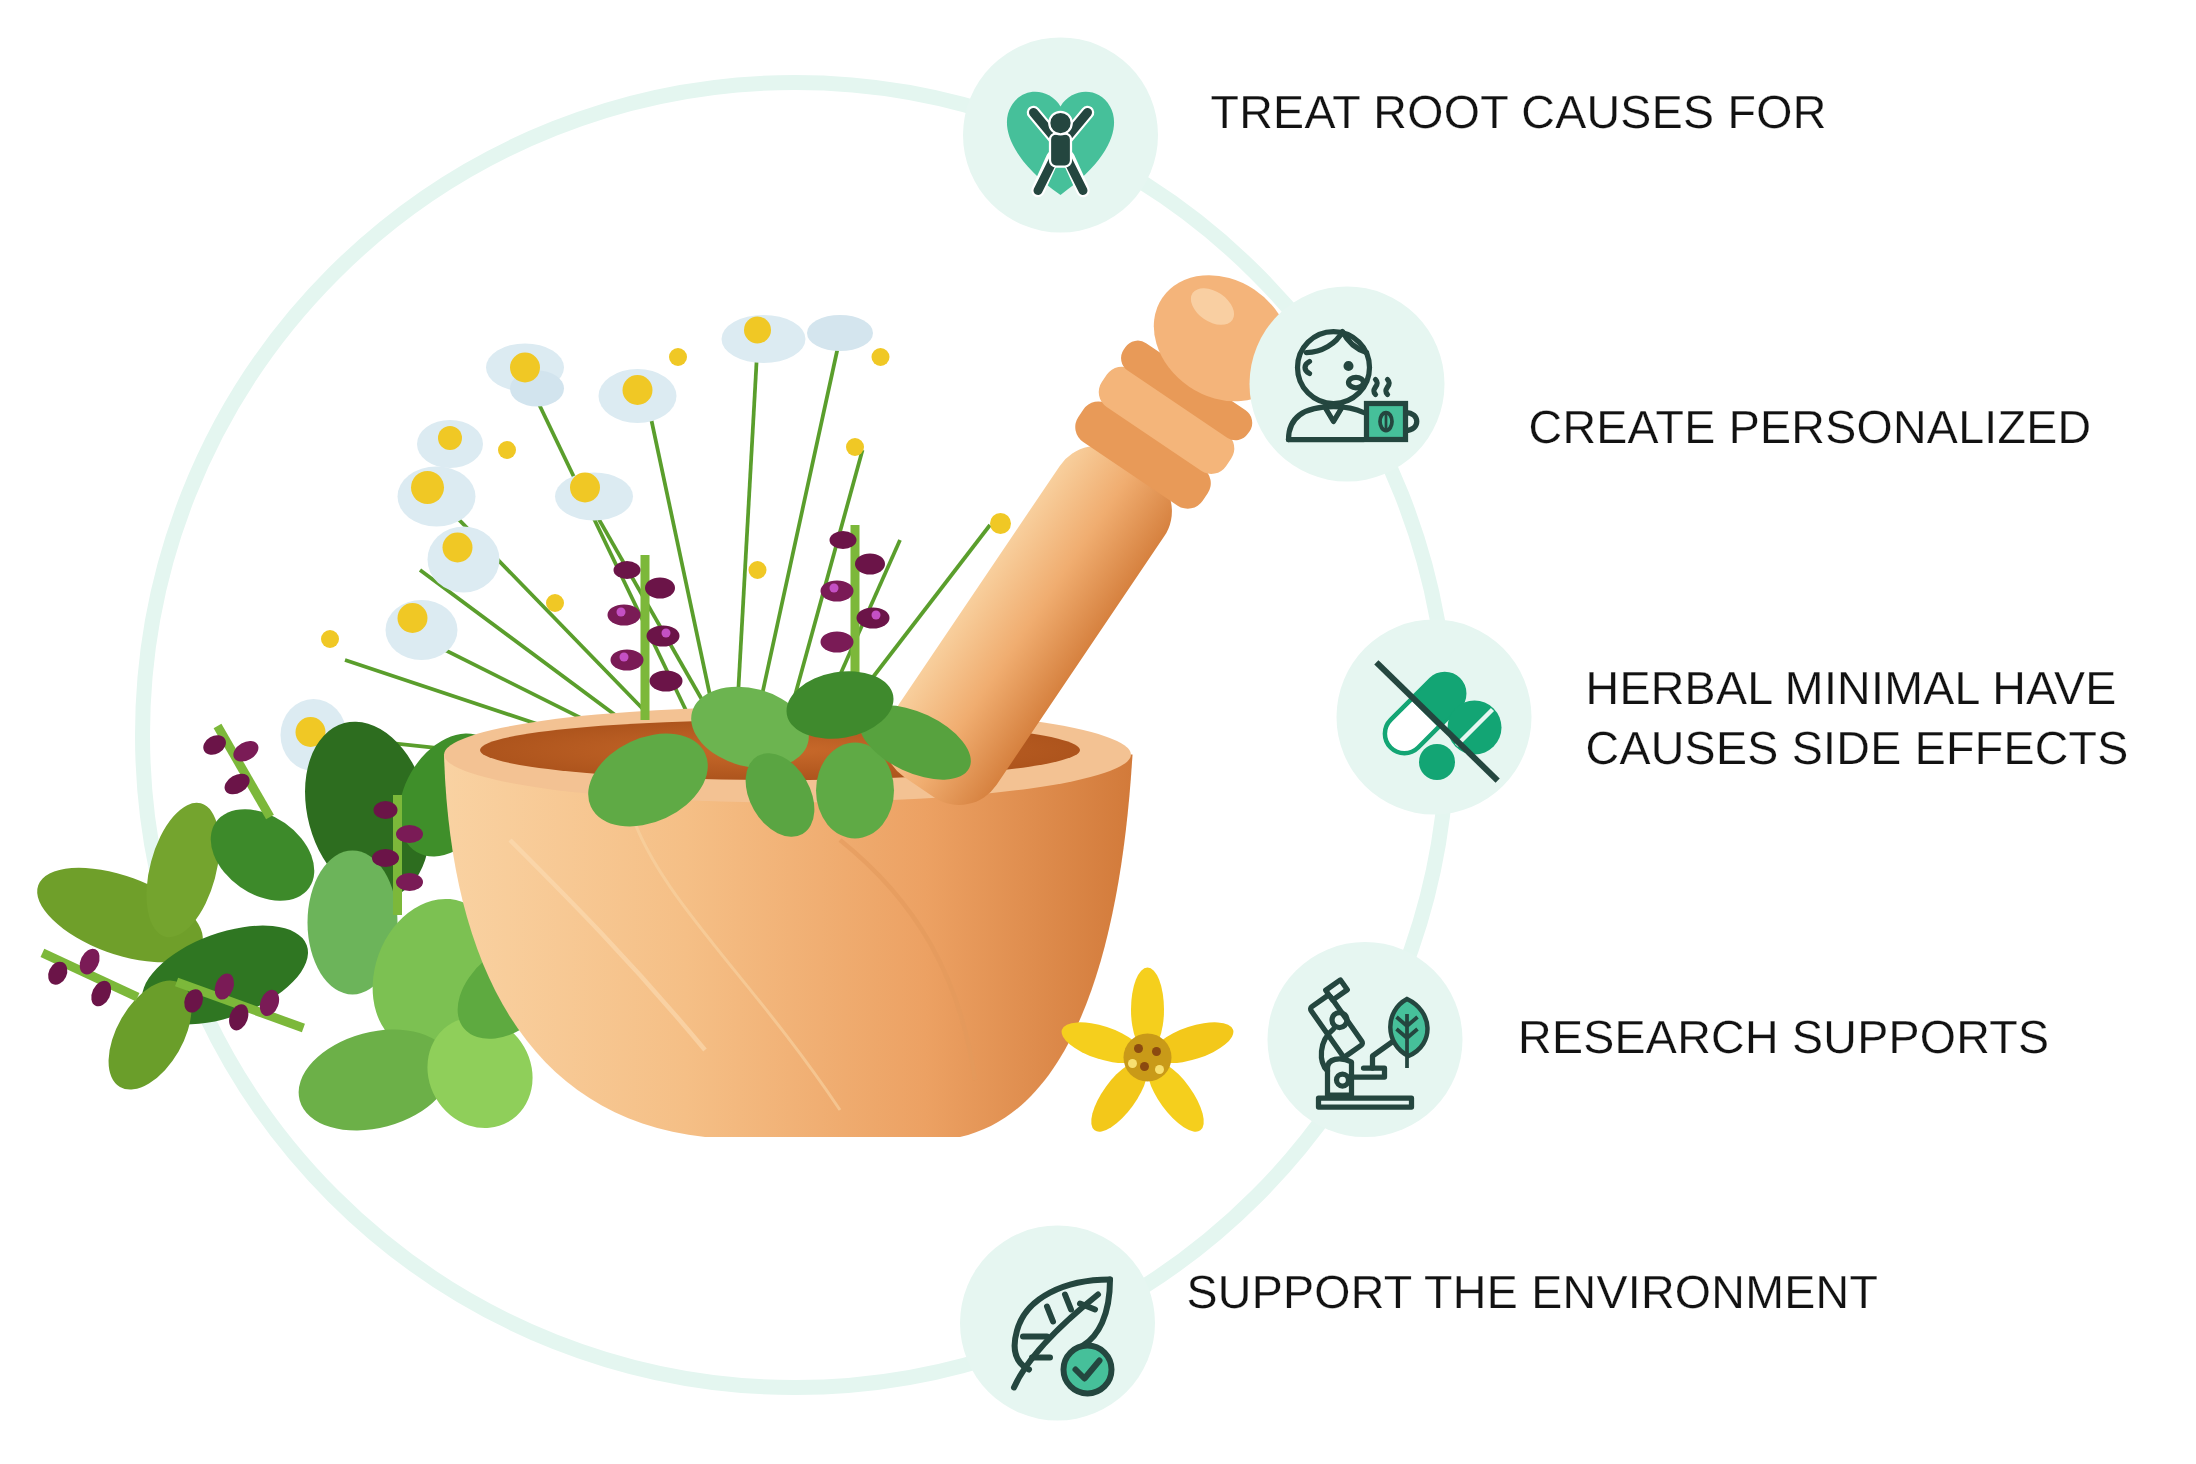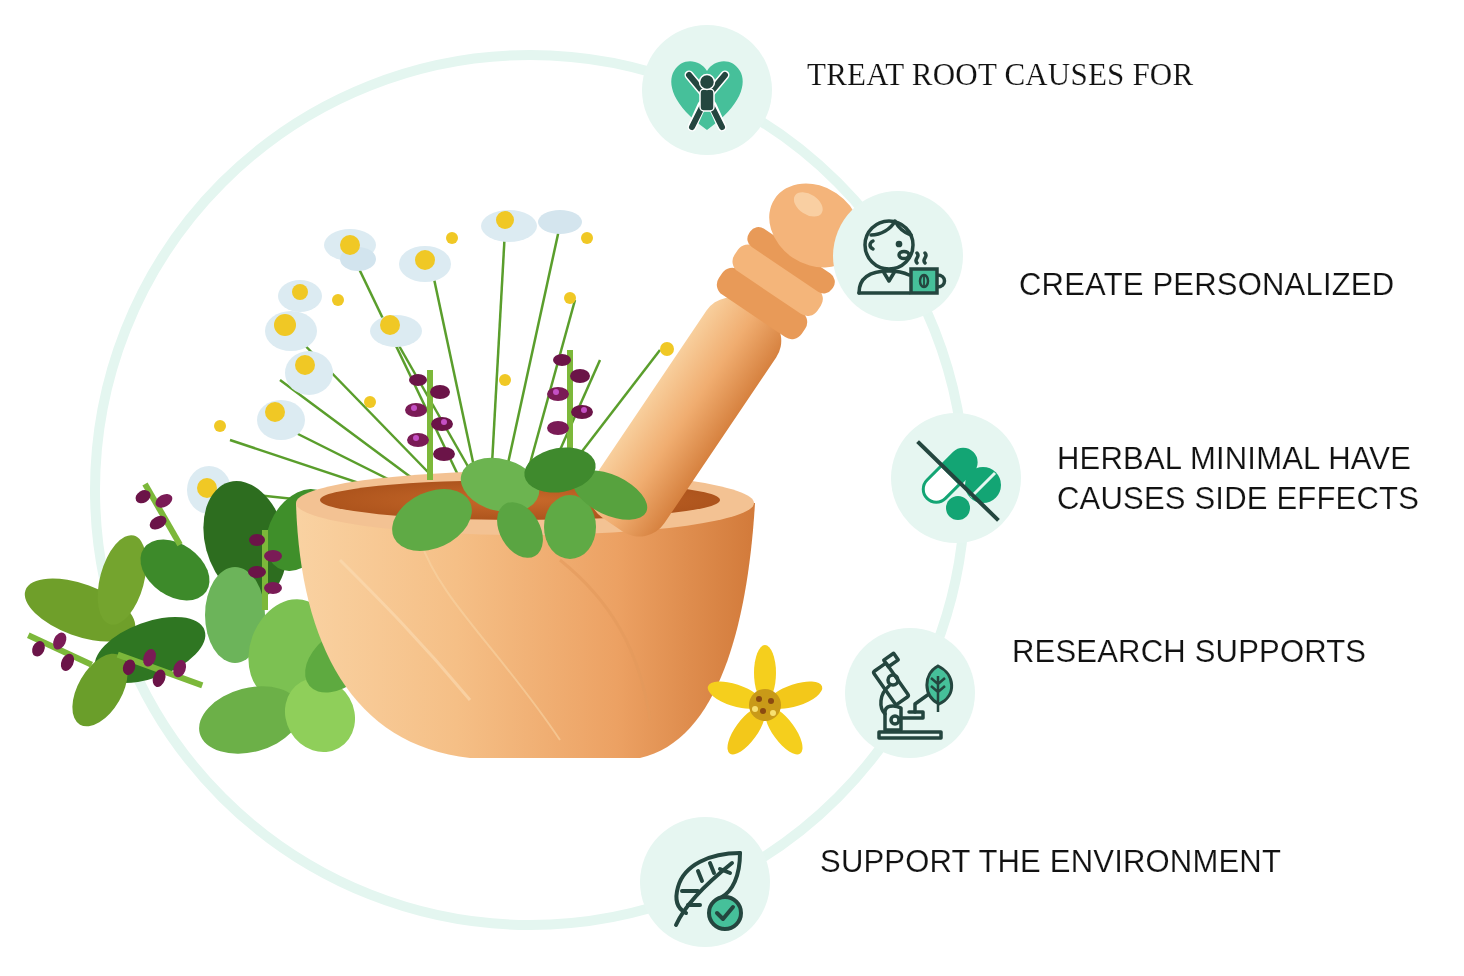--- a/index.html
+++ b/index.html
@@ -236,21 +236,21 @@
       <g stroke="#24463f" stroke-width="6" stroke-linecap="round" fill="none">
         <path d="M47 50 L 62 68"></path>
           <path d="M83 50 L 68 68"></path>
         <path d="M60 82 L 50 102"></path>
           <path d="M70 82 L 80 102"></path>
       </g>
       <rect x="58" y="64" width="14" height="22" rx="4" fill="#24463f" stroke="#ffffff" stroke-width="1.5"></rect>
       <circle cx="65" cy="57" r="7.5" fill="#24463f" stroke="#ffffff" stroke-width="1.5"></circle>
     </svg>
   </div>
-  <div class="benefit-text" style="left:807px;top:55px;font-family:Liberation Serif, serif;">
+  <div class="benefit-text" style="left:807px;top:55px;">
     <span>TREAT ROOT CAUSES FOR</span>
   </div>
 
   <div class="icon-bubble" style="left:833px;top:191px;background:#e6f6f1;">
     <svg width="130" height="130" viewBox="0 0 130 130">
       <g stroke="#24463f" stroke-width="3.5" fill="none" stroke-linecap="round" stroke-linejoin="round">
         <circle cx="56" cy="54" r="24"></circle>
         <path d="M38 44 C 48 44, 58 38, 62 30 C 66 38, 72 42, 78 44"></path>
         <path d="M40 58 C 36 56, 36 52, 40 50"></path>
         <circle cx="66" cy="53" r="1.6" fill="#24463f"></circle>
@@ -297,33 +297,33 @@
         <path d="M40 84 C 40 78, 48 76, 56 80 L 56 102 L 40 102 Z"></path>
         <circle cx="50" cy="92" r="4"></circle>
         <path d="M56 90 L 78 90 L 78 84 L 64 84"></path>
         <path d="M70 84 L 70 76 L 84 66"></path>
         <rect x="34" y="104" width="62" height="6"></rect>
       </g>
       <path d="M93 38 C 110 46, 112 68, 94 76 C 78 68, 78 46, 93 38 Z" fill="#46c09a" stroke="#24463f" stroke-width="3"></path>
       <path d="M93 48 L 93 84 M 93 56 L 86 50 M 93 56 L 100 50 M 93 64 L 86 58 M 93 64 L 100 58" stroke="#24463f" stroke-width="2.5" fill="none"></path>
     </svg>
   </div>
-  <div class="benefit-text" style="left:1012px;top:632px;text-align:center;">
+  <div class="benefit-text" style="left:1012px;top:672px;text-align:center;">
     <span>RESEARCH SUPPORTS</span>
   </div>
 
   <div class="icon-bubble" style="left:640px;top:817px;background:#e6f6f1;">
     <svg width="130" height="130" viewBox="0 0 130 130">
       <g stroke="#24463f" stroke-width="4" fill="none" stroke-linecap="round" stroke-linejoin="round">
         <path d="M100 36 C 70 36, 44 48, 38 70 C 34 84, 38 92, 46 96"></path>
         <path d="M100 36 C 100 60, 92 74, 82 80"></path>
         <path d="M36 108 C 44 90, 62 70, 92 46"></path>
         <path d="M62 64 L 58 54 M 74 56 L 70 46 M 58 74 L 42 74 M 48 88 L 60 88 M 80 52 L 90 56"></path>
       </g>
       <circle cx="85" cy="96" r="16" fill="#46c09a" stroke="#24463f" stroke-width="4"></circle>
       <path d="M77 96 L 83 102 L 93 90" stroke="#24463f" stroke-width="4" fill="none" stroke-linecap="round" stroke-linejoin="round"></path>
     </svg>
   </div>
-  <div class="benefit-text" style="left:820px;top:842px;">
+  <div class="benefit-text" style="left:791px;top:842px;">
     <span>SUPPORT THE ENVIRONMENT</span>
   </div>
 
 </div>
 
 </body></html>

